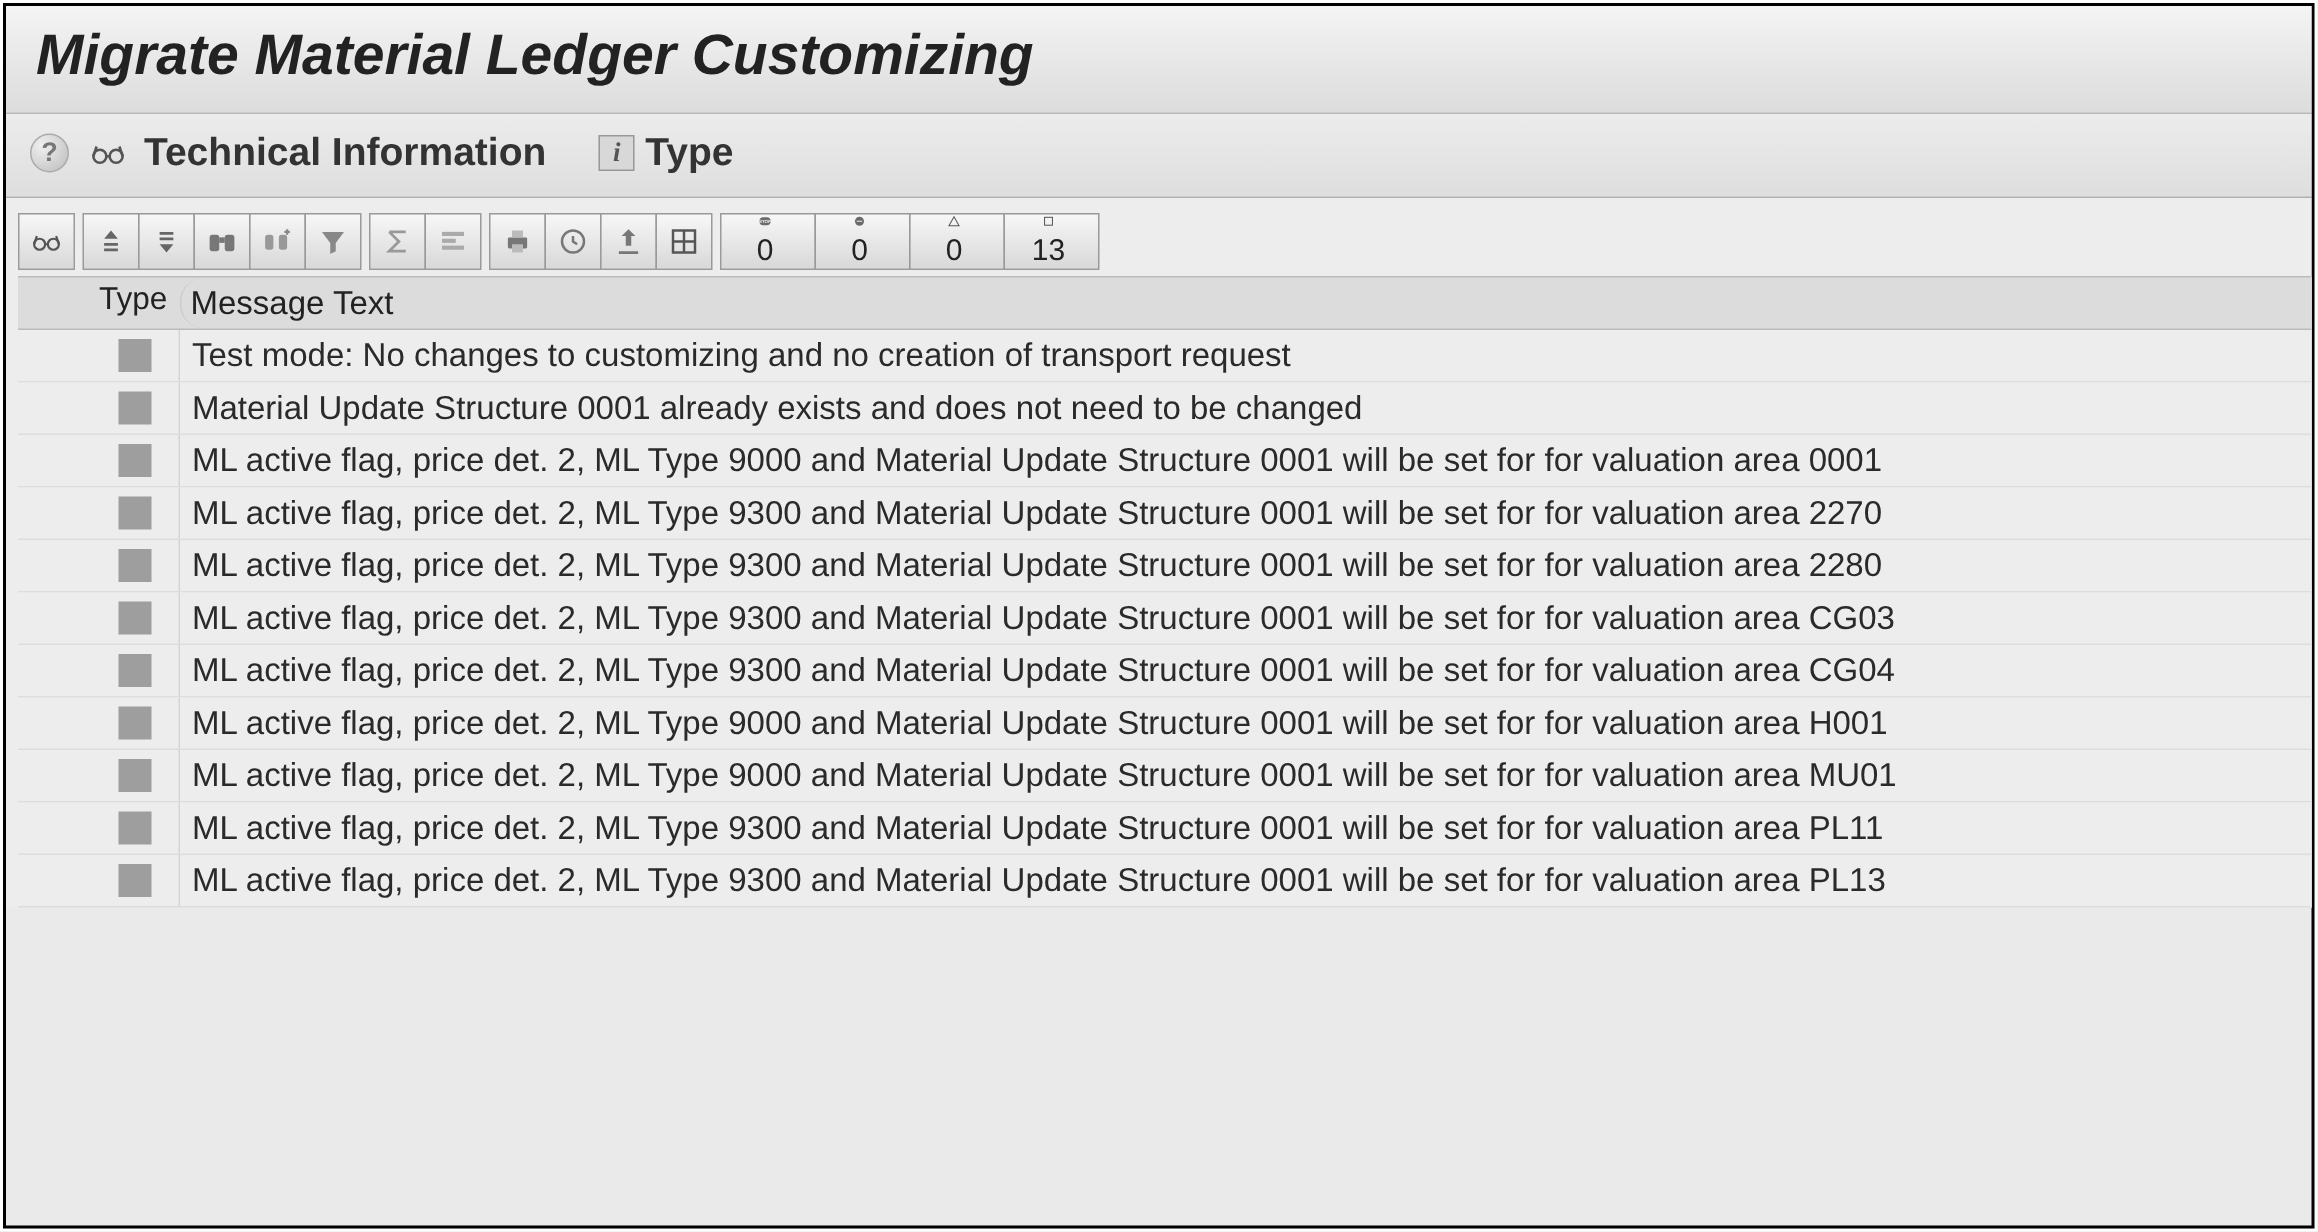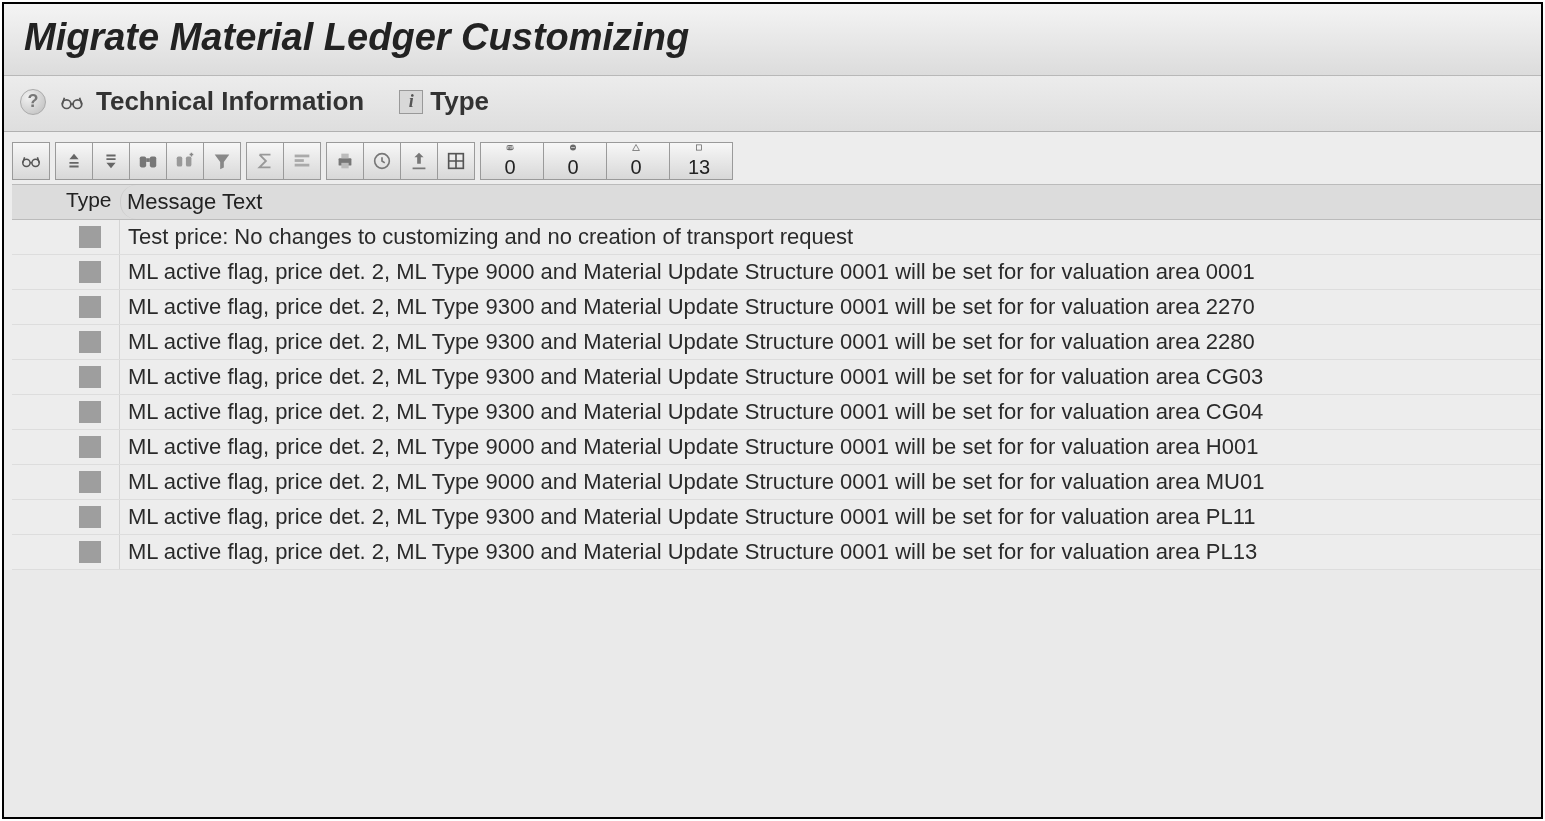--- a/index.html
+++ b/index.html
@@ -284,21 +284,27 @@
     <div class="grid">
       <div class="grid-header">
         <div class="col-type">Type</div>
         <div class="col-msg">Message Text</div>
       </div>
       <div id="grid-body">
           <div class="grid-row">
             <div class="col-type">
               <span class="msg-icon"></span>
             </div>
-            <div class="col-msg">Test price: No changes to customizing and no creation of transport request</div>
+            <div class="col-msg">Test mode: No changes to customizing and no creation of transport request</div>
+          </div>
+          <div class="grid-row">
+            <div class="col-type">
+              <span class="msg-icon"></span>
+            </div>
+            <div class="col-msg">Material Update Structure 0001 already exists and does not need to be changed</div>
           </div>
           <div class="grid-row">
             <div class="col-type">
               <span class="msg-icon"></span>
             </div>
             <div class="col-msg">ML active flag, price det. 2, ML Type 9000 and Material Update Structure 0001 will be set for for valuation area 0001</div>
           </div>
           <div class="grid-row">
             <div class="col-type">
               <span class="msg-icon"></span>

